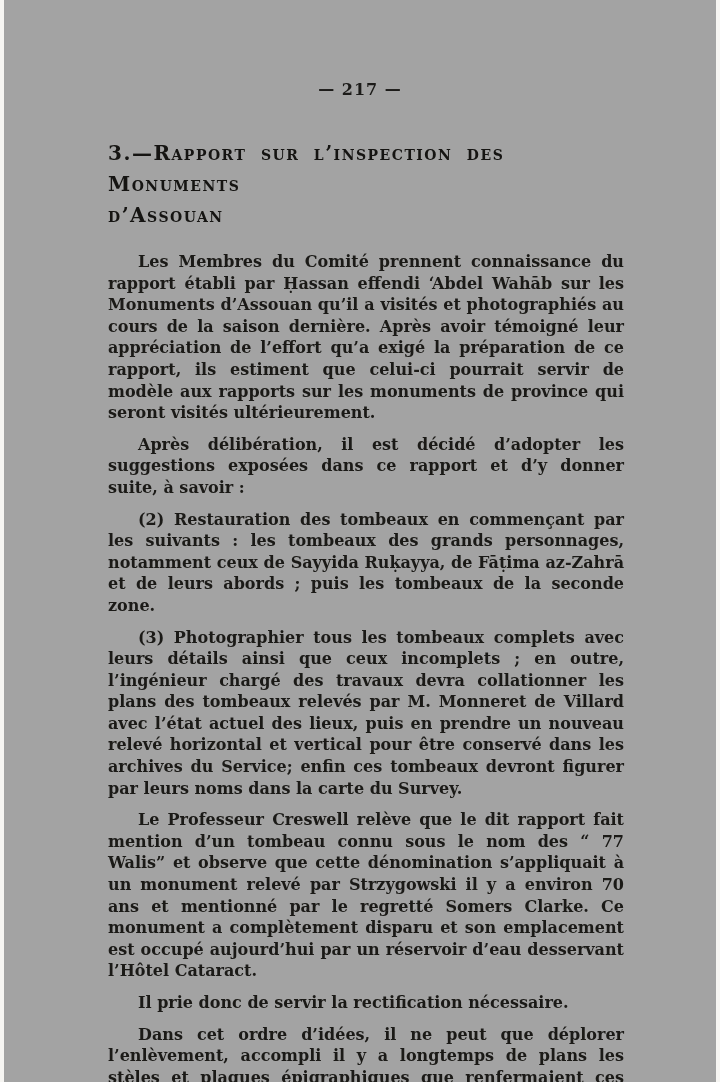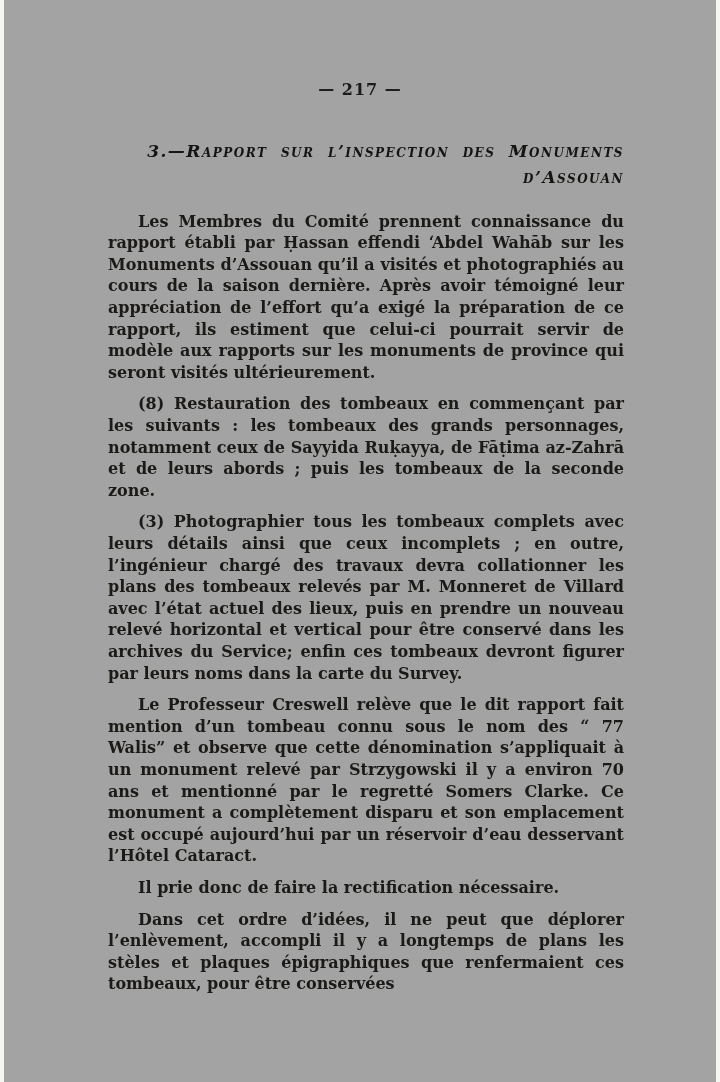--- a/index.html
+++ b/index.html
@@ -29,29 +29,28 @@
     color: #1c1b19;
   }
   .content {
     position: absolute;
     top: 138px;
     left: 104px;
     width: 516px;
   }
   .heading {
     margin: 0 0 20px 0;
-    text-align: right;
-    font-size: 17px;
+    text-align: left;
+    font-size: 20px;
     font-weight: bold;
     font-variant: small-caps;
     letter-spacing: 1.5px;
     line-height: 1.55;
     word-spacing: 6px;
     color: #151412;
-    font-style: italic;
   }
   .body-text p {
     margin: 0 0 10px 0;
     font-size: 16px;
     line-height: 21.6px;
     text-align: justify;
     text-indent: 30px;
     color: #1b1a17;
     font-weight: bold;
   }
@@ -65,22 +64,23 @@
 
   <div class="content">
 
     <h1 class="heading">
       <span>3.—Rapport sur l’inspection des Monuments</span><br>
       <span>d’Assouan</span>
     </h1>
 
     <div class="body-text">
       <p>Les Membres du Comité prennent connaissance du rapport établi par Ḥassan effendi ʻAbdel Wahāb sur les Monuments d’Assouan qu’il a visités et photographiés au cours de la saison dernière. Après avoir témoigné leur appréciation de l’effort qu’a exigé la préparation de ce rapport, ils estiment que celui-ci pourrait servir de modèle aux rapports sur les monuments de province qui seront visités ultérieurement.</p>
-      <p>(8) Restauration des tombeaux en commençant par les suivants : les tombeaux des grands personnages, notamment ceux de Sayyida Ruḳayya, de Fāṭima az-Zahrā et de leurs abords ; puis les tombeaux de la seconde zone.</p>
+      <p>Après délibération, il est décidé d’adopter les suggestions exposées dans ce rapport et d’y donner suite, à savoir :</p>
+      <p>(2) Restauration des tombeaux en commençant par les suivants : les tombeaux des grands personnages, notamment ceux de Sayyida Ruḳayya, de Fāṭima az-Zahrā et de leurs abords ; puis les tombeaux de la seconde zone.</p>
       <p>(3) Photographier tous les tombeaux complets avec leurs détails ainsi que ceux incomplets ; en outre, l’ingénieur chargé des travaux devra collationner les plans des tombeaux relevés par M. Monneret de Villard avec l’état actuel des lieux, puis en prendre un nouveau relevé horizontal et vertical pour être conservé dans les archives du Service; enfin ces tombeaux devront figurer par leurs noms dans la carte du Survey.</p>
       <p>Le Professeur Creswell relève que le dit rapport fait mention d’un tombeau connu sous le nom des “ 77 Walis” et observe que cette dénomination s’appliquait à un monument relevé par Strzygowski il y a environ 70 ans et mentionné par le regretté Somers Clarke.  Ce monument a complètement disparu et son emplacement est occupé aujourd’hui par un réservoir  d’eau  desservant  l’Hôtel  Cataract.</p>
-      <p>Il prie donc de faire la rectification nécessaire.</p>
+      <p>Il prie donc de servir la rectification nécessaire.</p>
       <p>Dans cet ordre d’idées, il ne peut que déplorer l’enlèvement, accompli il y a longtemps de plans les stèles et plaques épigraphiques que renfermaient ces tombeaux, pour être conservées</p>
     </div>
 
   </div>
 
 </div>
 
 </body></html>

